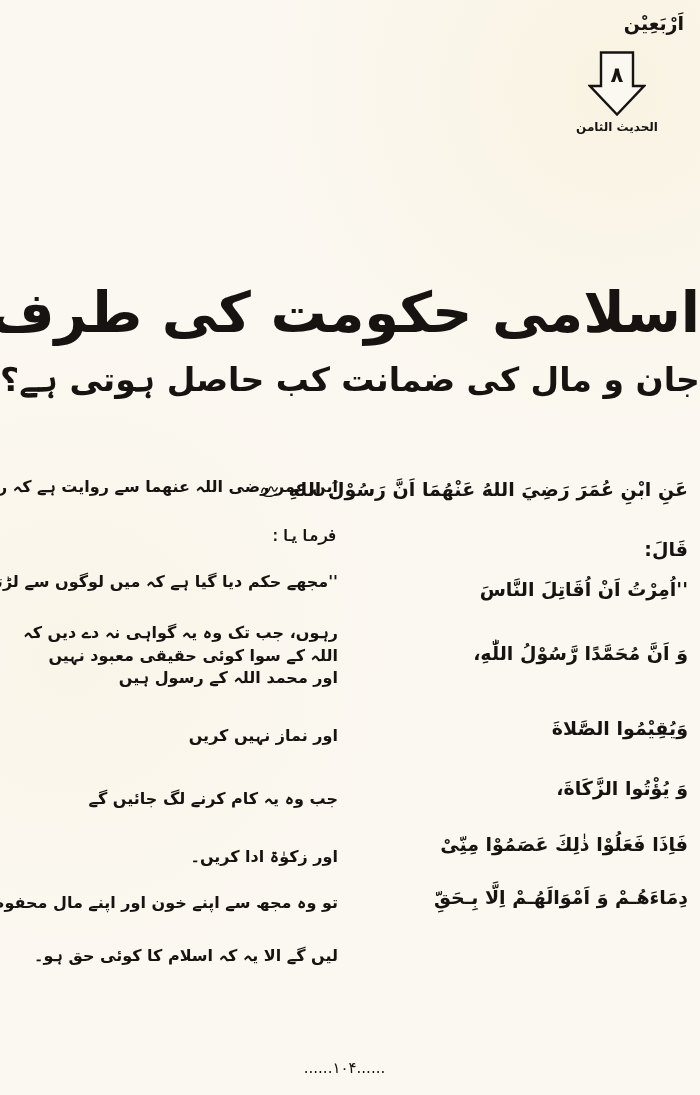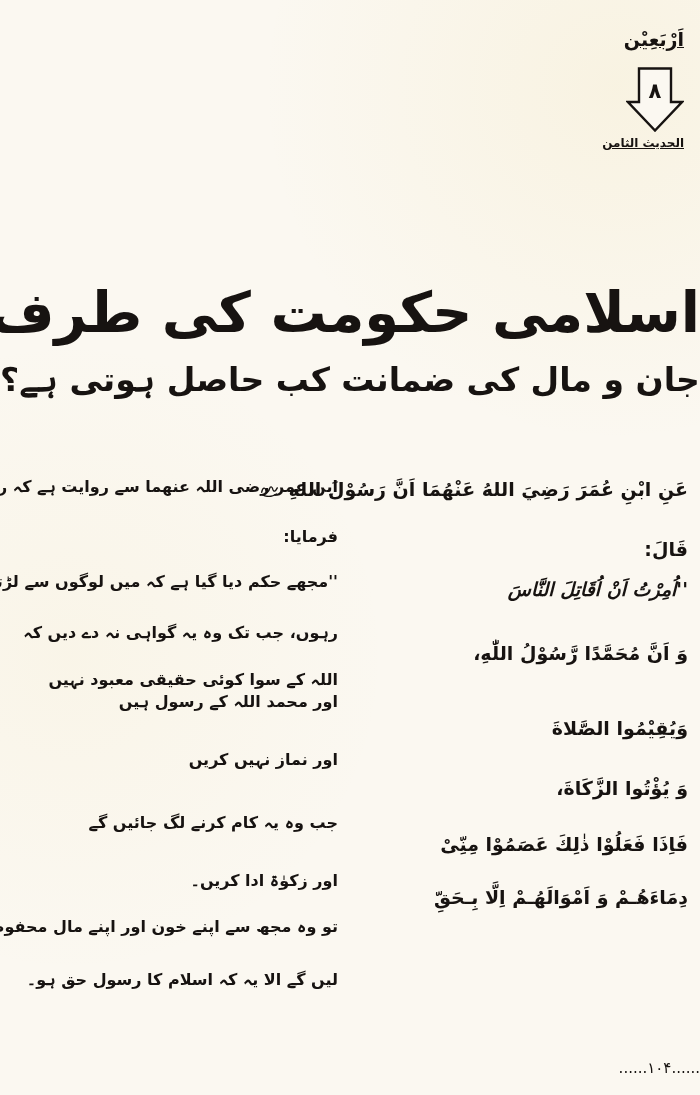--- a/index.html
+++ b/index.html
@@ -11,22 +11,22 @@
       #fbf8f1;
     font-family:"DejaVu Sans", sans-serif;
     color:#171311;
     position:relative;
     overflow:hidden;
   }
   .page{position:absolute;inset:0;}
 
   
   .corner{
-    position:absolute;top:28px;right:16px;width:134px;
-    display:flex;flex-direction:column;direction:rtl;text-decoration:underline;
+    position:absolute;top:12px;right:16px;width:134px;
+    display:flex;flex-direction:column;align-items:center;direction:rtl;
   }
   .book-title{
     align-self:flex-start; 
     font-size:19px;font-weight:bold;white-space:nowrap;
   }
   .arrow-wrap{margin-top:17px;line-height:0;}
   .arrow-num{font-size:21px;font-weight:bold;font-family:"DejaVu Sans", sans-serif;}
   .hadith-label{margin-top:3px;font-size:12px;font-weight:bold;white-space:nowrap;}
 
   
@@ -40,47 +40,47 @@
     display:flex;direction:rtl;gap:6px;
   }
   .col{min-width:0;}
   .col-arabic{flex:none;width:344px;padding-top:6px;}
   .col-urdu{flex:1;padding-top:6px;}
   .line{direction:rtl;text-align:right;white-space:nowrap;line-height:1.4;}
 
   .col-arabic .line{font-size:19px;font-weight:bold;margin-left:10px;}
   .a1{font-size:15px;}
   .a2{font-size:20px;margin-top:33px;}
-  .a3{font-size:20px;margin-top:14px;font-style:italic;}
+  .a3{font-size:20px;margin-top:14px;}
   .a4{font-size:18px;margin-top:28px;}
   .a5{margin-top:37px;}
   .a6{margin-top:49px;}
   .a7{margin-top:33px;}
   .a8{margin-top:29px;}
   .a9{margin-top:27px;}
   .a10{margin-top:37px;}
 
   .col-urdu .line{font-size:16px;font-weight:bold;}
   .u1{font-size:13px;font-weight:normal;}
-  .u2{margin-top:28px;font-weight:normal;}
+  .u2{margin-top:28px;font-weight:normal;font-family:Liberation Mono, monospace;}
   .u3{margin-top:22px;font-size:15px;}
   .u4{margin-top:29px;font-size:15px;}
-  .u5{margin-top:24px;}
+  .u5{}
   .u6{}
   .u7{margin-top:36px;}
   .u8{margin-top:36px;}
   .u9{margin-top:40px;}
   .u10{margin-top:23px;font-size:15px;}
   .u11{margin-top:31px;}
 
   .saw{display:inline-block;margin:0 3px;vertical-align:middle;line-height:0;}
 
   .pagenum{
-    position:absolute;left:0;right:0;bottom:18px;
-    font-size:15px;letter-spacing:1px;direction:rtl;
+    position:absolute;left:0;right:11px;bottom:18px;
+    text-align:center;font-size:15px;letter-spacing:1px;direction:rtl;
   }
 </style>
 </head>
 <body>
 
 <div class="page">
 
   <header class="corner">
     <div class="book-title">اَرْبَعِيْن</div>
     <div class="arrow-wrap">
@@ -125,20 +125,20 @@
       </div>
       <div class="line u2">فرمایا:</div>
       <div class="line u3">''مجھے حکم دیا گیا ہے کہ میں لوگوں سے لڑتا</div>
       <div class="line u4">رہوں، جب تک وہ یہ گواہی نہ دے دیں کہ</div>
       <div class="line u5">اللہ کے سوا کوئی حقیقی معبود نہیں</div>
       <div class="line u6">اور محمد اللہ کے رسول ہیں</div>
       <div class="line u7">اور نماز نہیں کریں</div>
       <div class="line u9">جب وہ یہ کام کرنے لگ جائیں گے</div>
       <div class="line u8">اور زکوٰۃ ادا کریں۔</div>
       <div class="line u10">تو وہ مجھ سے اپنے خون اور اپنے مال محفوظ کر</div>
-      <div class="line u11">لیں گے الا یہ کہ اسلام کا رسول حق ہو۔</div>
+      <div class="line u11">لیں گے الا یہ کہ اسلام کا کوئی حق ہو۔</div>
     </div>
 
   </section>
 
   <footer class="pagenum">......۱۰۴......</footer>
 
 </div>
 
 </body></html>

